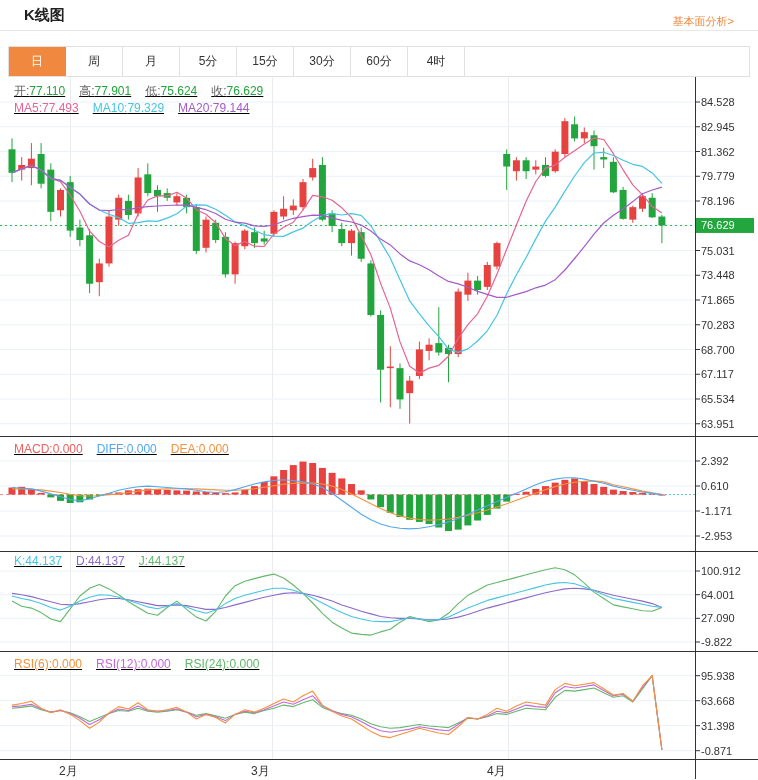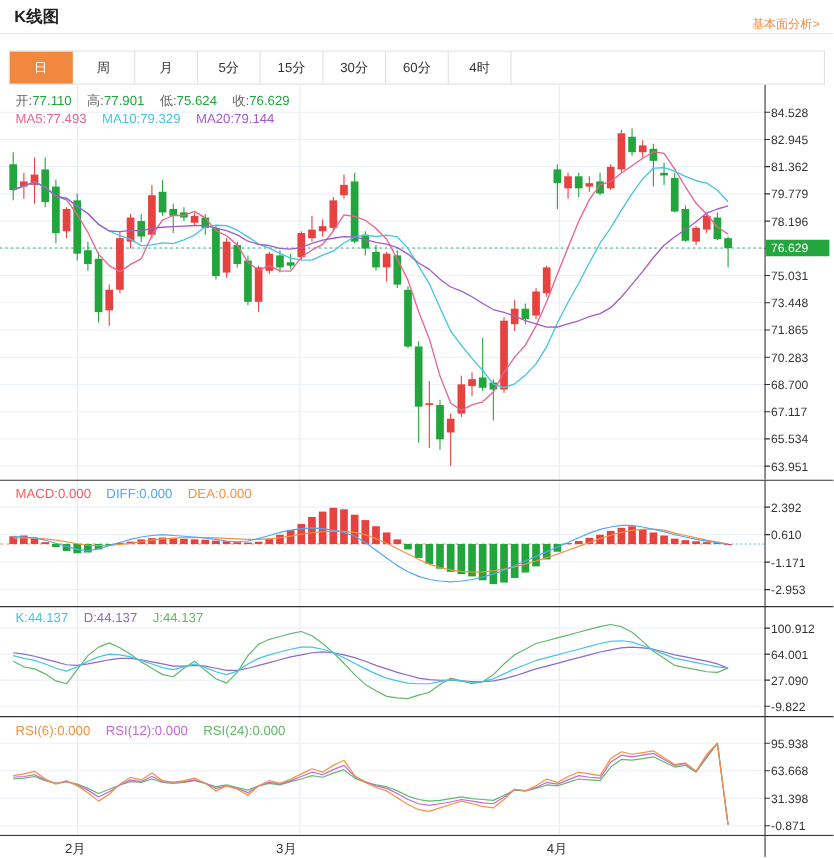--- a/index.html
+++ b/index.html
@@ -1,27 +1,27 @@
 <!DOCTYPE html>
 <html><head>
 <meta charset="utf-8">
 <style>
   html,body{margin:0;padding:0;background:#fff;font-family:"Liberation Sans",sans-serif;}
   .wrap{width:758px;height:780px;position:relative;background:#fff;overflow:hidden;}
-  .hdr{height:31px;border-bottom:1px solid #e8e8e8;display:flex;align-items:center;justify-content:space-between;padding:0 13px;box-sizing:border-box;}
+  .hdr{height:31px;border-bottom:1px solid #e8e8e8;display:flex;align-items:center;justify-content:space-between;padding:0 24px;box-sizing:border-box;}
   .hdr .title{font-size:15px;font-weight:bold;color:#222;}
   .hdr .link{font-size:11px;color:#f0883f;text-decoration:none;cursor:pointer;margin-top:12px;}
   .tabs{margin:15px 8px 0 8px;height:29px;display:flex;border:1px solid #e0e0e0;background:#fff;}
   .tab{width:57px;height:29px;line-height:29px;text-align:center;font-size:12px;color:#333;border-right:1px solid #e0e0e0;cursor:pointer;box-sizing:border-box;}
   .tab.active{background:#f0883f;color:#fff;border-color:#f0883f;}
   .chart{position:relative;width:758px;}
   .panel{position:relative;}
   .panel svg{display:block;}
   .legend{position:absolute;left:14px;font-size:12px;white-space:nowrap;pointer-events:none;}
-  .legend .li{margin-right:14px;}
+  .legend .li{margin-right:14px;text-decoration:underline;}
   .xaxis{position:relative;height:19px;border-top:1px solid #333;font-size:12px;color:#333;background:#fff;}
   .xaxis .xl{position:absolute;top:3px;}
   .xaxis .vl{position:absolute;left:695px;top:0;width:1px;height:19px;background:#333;}
 </style>
 </head>
 <body>
 
 <div class="wrap">
   <div class="hdr">
     <span class="title">K线图</span>
@@ -378,16 +378,16 @@
           <text x="701" y="103.7" fill="#333" font-size="11" font-family="&quot;Liberation Sans&quot;, sans-serif" text-anchor="start">-0.871</text>
           <line x1="695.5" y1="0" x2="695.5" y2="108" stroke="#333"></line>
           <line x1="0" y1="0.5" x2="758" y2="0.5" stroke="#333"></line>
         </svg>
       <div class="legend" id="lg-rsi" style="top:6px"><span class="li"><span style="color: rgb(245, 146, 62);">RSI(6):</span><span style="color: rgb(245, 146, 62);">0.000</span></span><span class="li"><span style="color: rgb(196, 104, 216);">RSI(12):</span><span style="color: rgb(196, 104, 216);">0.000</span></span><span class="li"><span style="color: rgb(98, 185, 106);">RSI(24):</span><span style="color: rgb(98, 185, 106);">0.000</span></span></div>
     </div>
     <div class="xaxis" id="xaxis">
         <div class="vl"></div>
         <span class="xl" style="left: 59px;">2月</span>
         <span class="xl" style="left: 251px;">3月</span>
-        <span class="xl" style="left: 497px;">4月</span>
+        <span class="xl" style="left: 487px;">4月</span>
       </div>
   </div>
 </div>
 
 </body></html>

